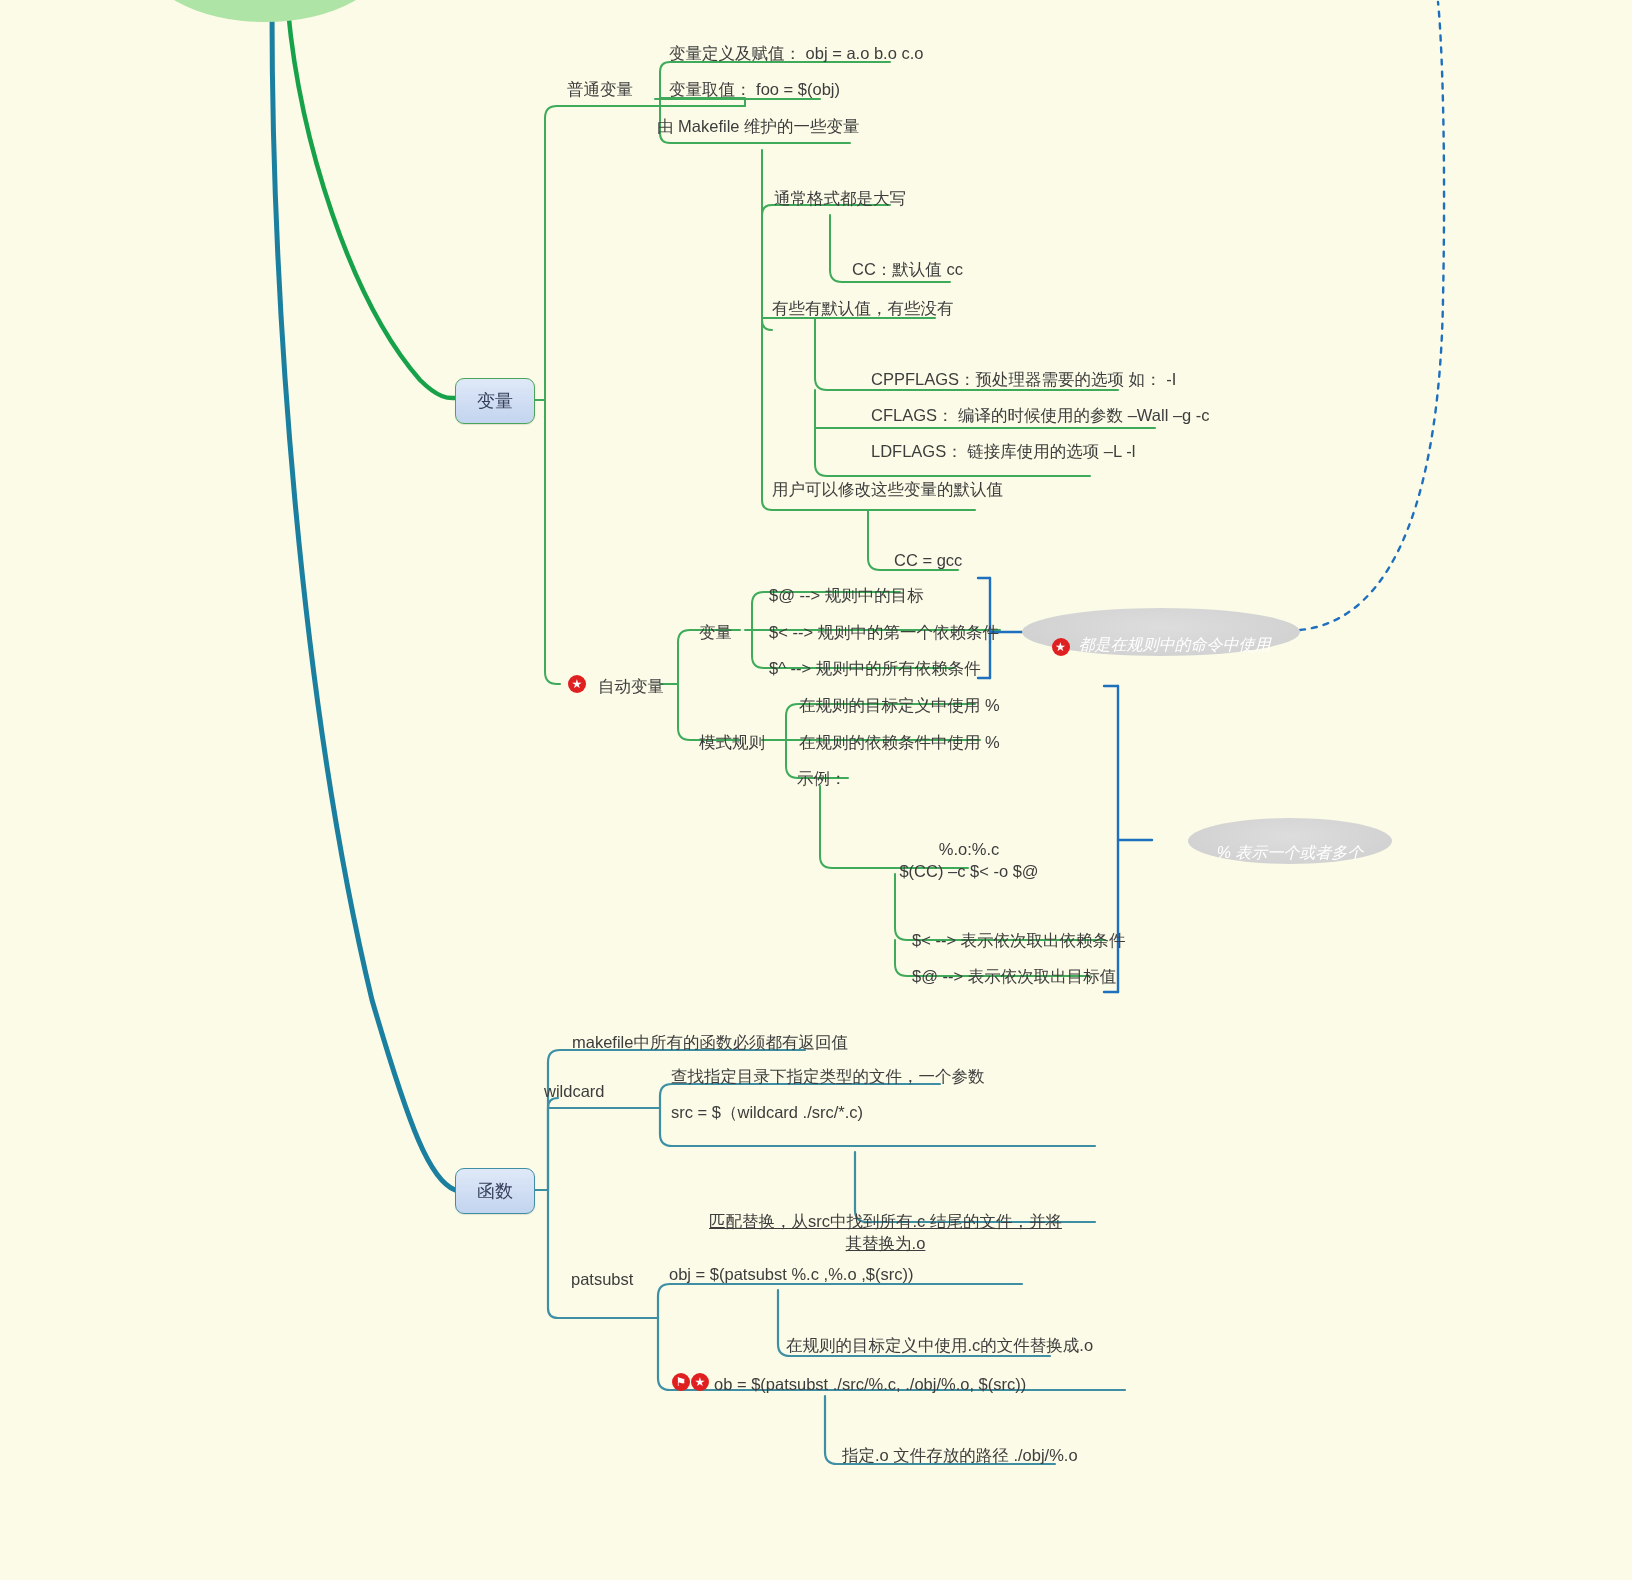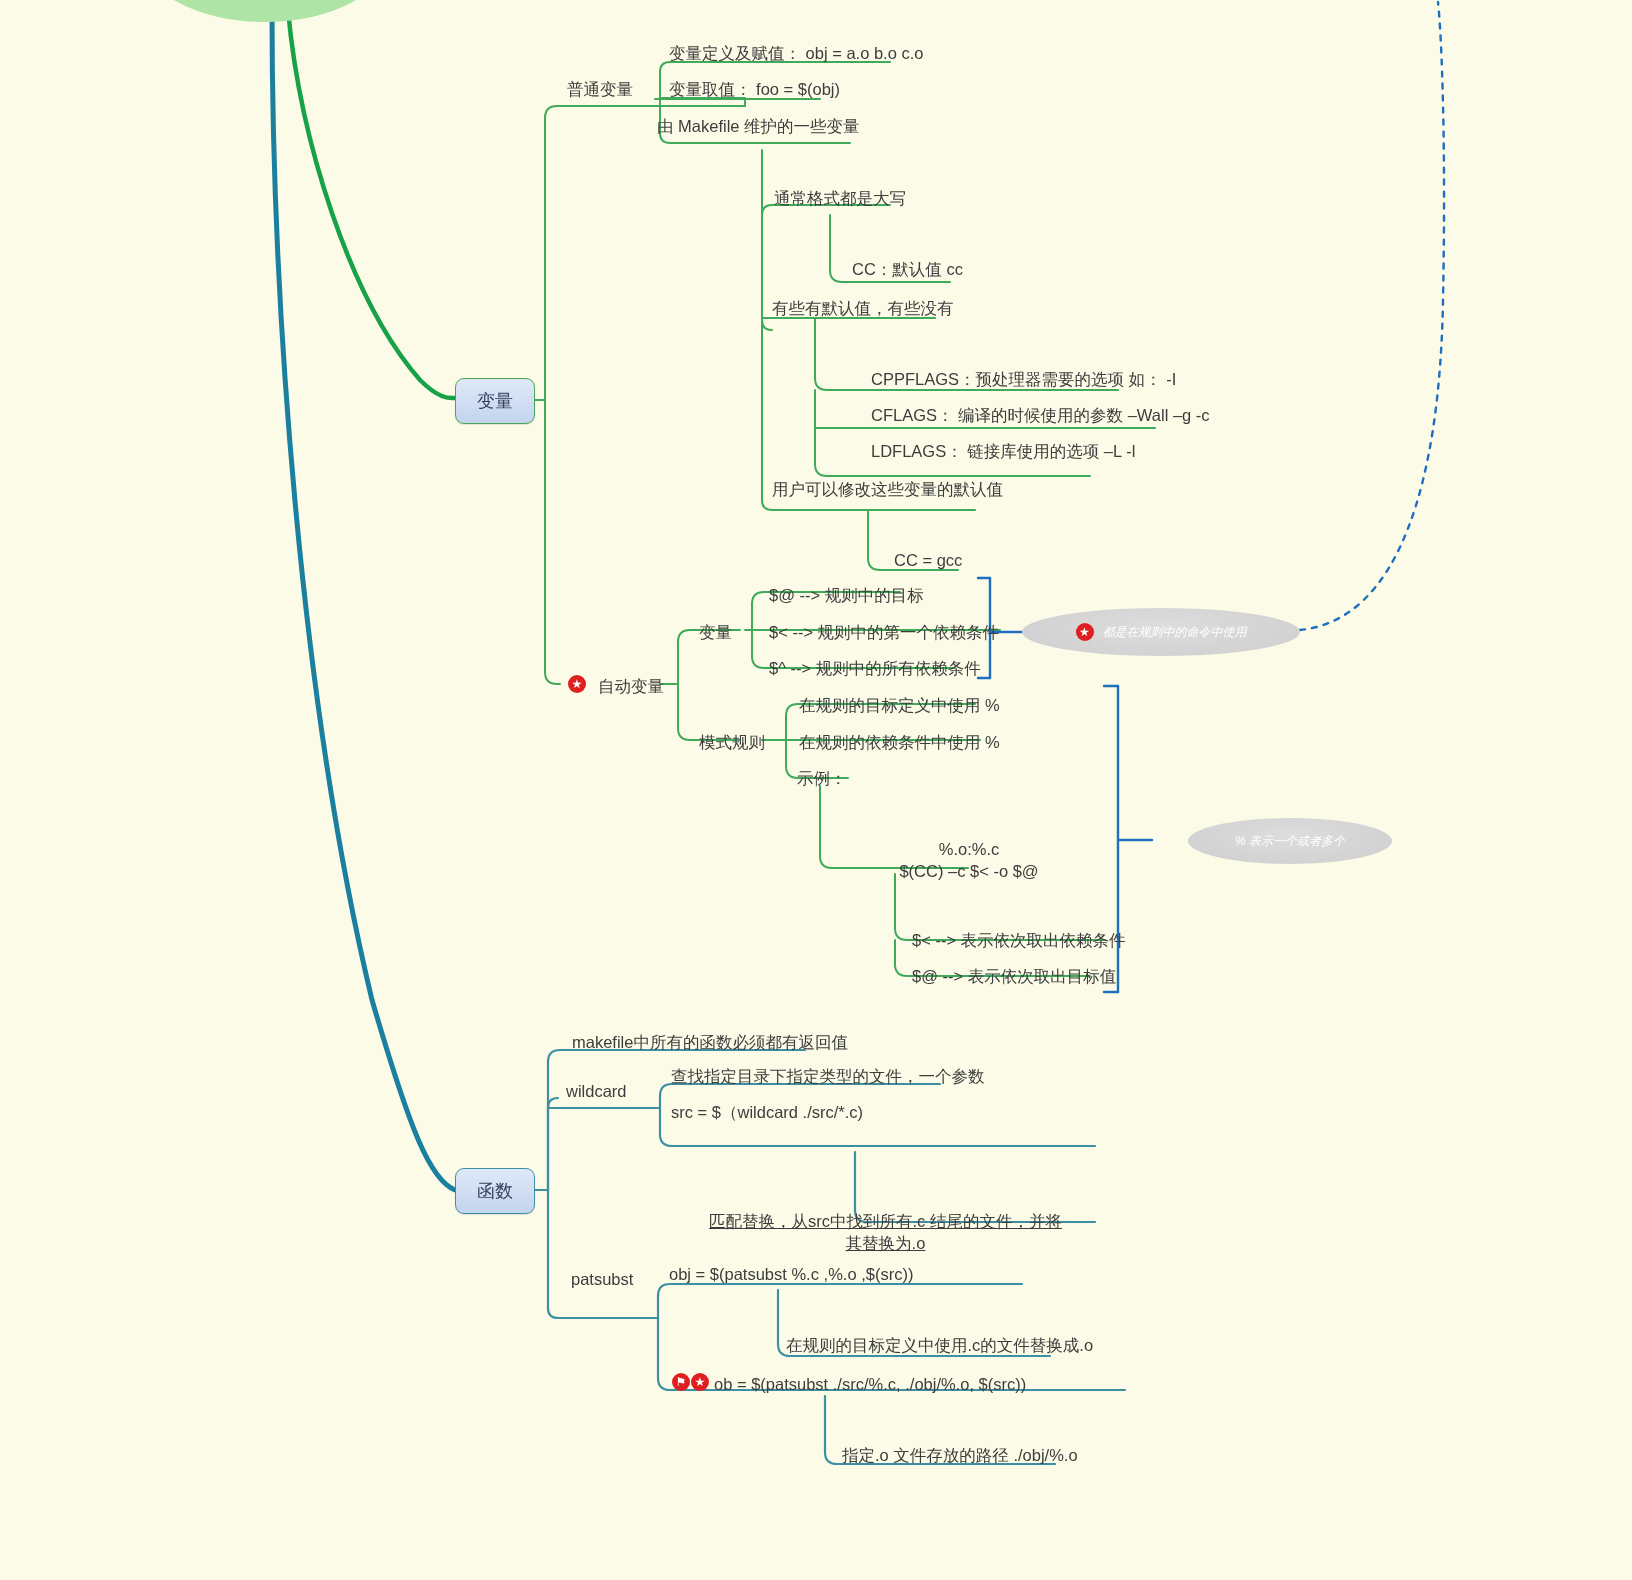--- a/index.html
+++ b/index.html
@@ -43,25 +43,25 @@
     width:250px;height:140px;
     border-radius:50%;
     background:#aee4a6;
   }
 
   
   .callout{
     position:absolute;
     border-radius:50%;
     background:radial-gradient(ellipse at 50% 40%,#dddddd 0%,#d3d3d3 65%,#cfcfcf 100%);
-    display:flex;align-items:center;justify-content:center;
+    display:flex;align-items:flex-end;justify-content:center;
     gap:9px;
     color:#ffffff;
     font-style:italic;
-    font-size:12px;
+    font-size:16px;
     white-space:nowrap;
   }
 
   
   .star-icon{
     display:inline-block;width:18px;height:18px;border-radius:50%;
     background:#e02020;position:relative;vertical-align:-3px;flex:0 0 auto;
   }
   .star-icon::before{
     content:"★";position:absolute;left:0;top:0;width:18px;height:18px;
@@ -235,21 +235,21 @@
     <span class="star-icon"></span>
     <span>都是在规则中的命令中使用</span>
   </div>
 
   <div class="callout" style="left:1188px;top:818px;width:204px;height:46px;">
     <span>% 表示一个或者多个</span>
   </div>
 
   <div class="node" style="left:568px;top:1029px;">makefile中所有的函数必须都有返回值</div>
 
-  <div class="node" style="left:562px;top:1078px;">wildcard</div>
+  <div class="node" style="left:540px;top:1078px;">wildcard</div>
 
   <div class="node" style="left:667px;top:1063px;">查找指定目录下指定类型的文件，一个参数</div>
 
   <div class="node" style="left:667px;top:1099px;">src = $（wildcard ./src/*.c)</div>
 
 
   <div class="node" style="left:567px;top:1266px;">patsubst</div>
 
   <div class="node wrap" style="left:704px;top:1208px;width:355px;text-decoration:underline;">匹配替换，从src中找到所有.c 结尾的文件，并将其替换为.o</div>
 

